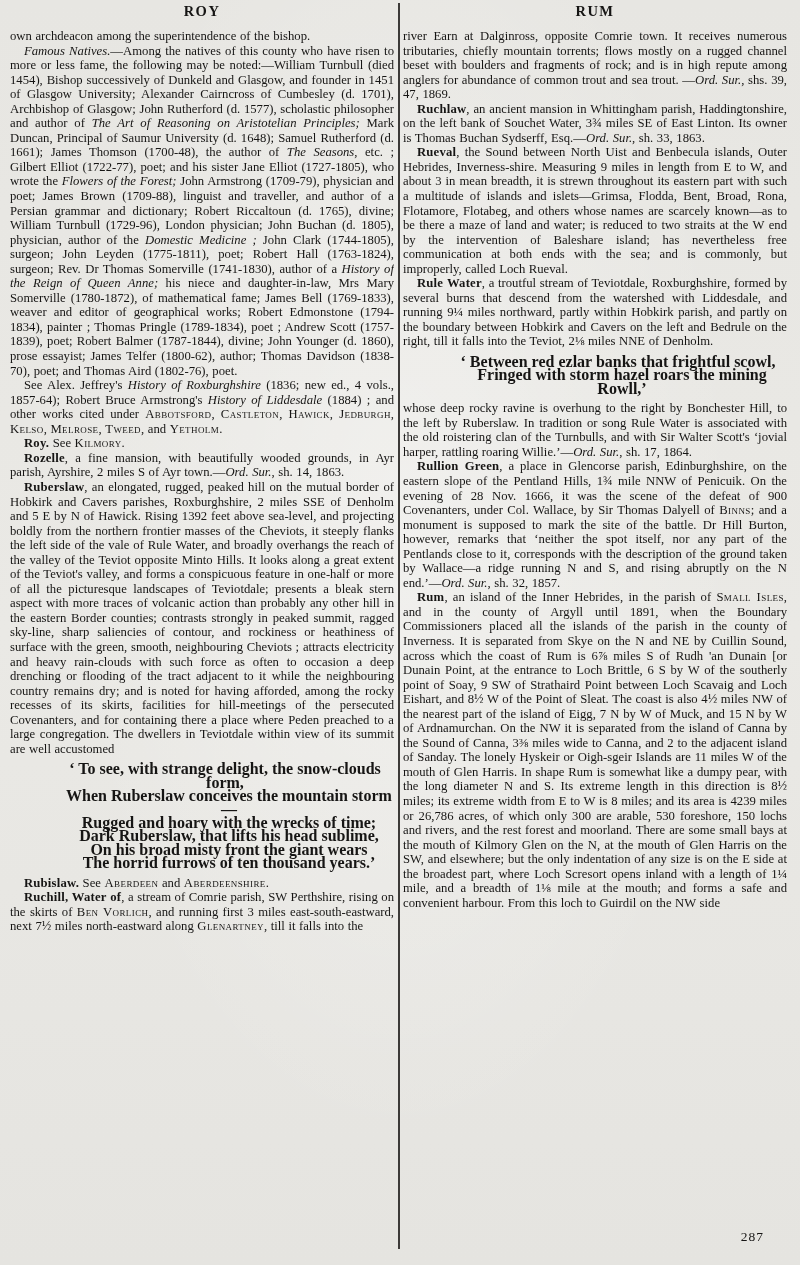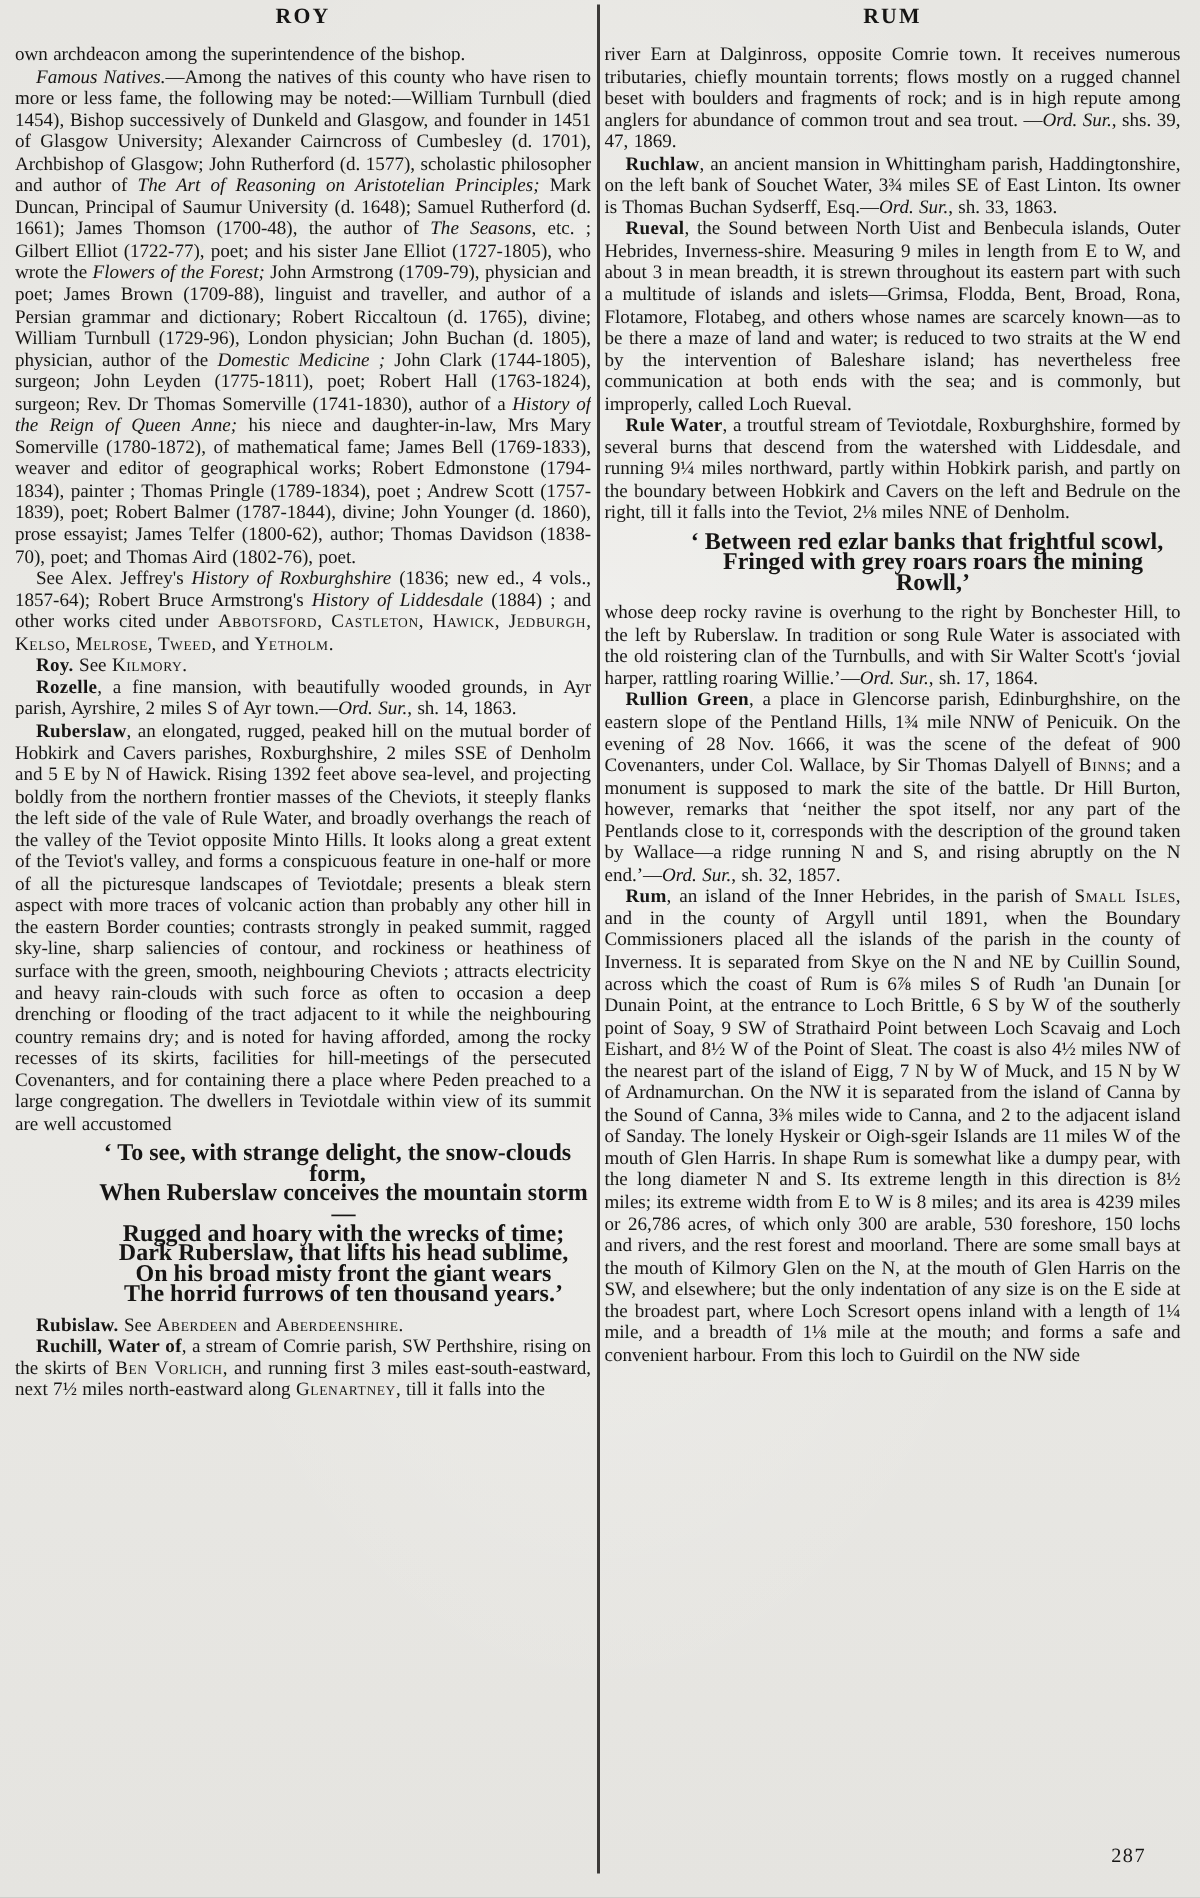--- a/index.html
+++ b/index.html
@@ -102,21 +102,21 @@
     <div class="divider"></div>
     <div class="col">
       <div class="running-head">RUM</div>
       <div id="col-right">
           <p class="para"><span class="r-p">river Earn at Dalginross, opposite Comrie town.  It receives numerous tributaries, chiefly mountain torrents; flows mostly on a rugged channel beset with boulders and fragments of rock; and is in high repute among anglers for abundance of common trout and sea trout. —</span><span class="r-i">Ord. Sur.</span><span class="r-p">, shs. 39, 47, 1869.</span></p>
           <p class="para indent"><span class="r-b">Ruchlaw</span><span class="r-p">, an ancient mansion in Whittingham parish, Haddingtonshire, on the left bank of Souchet Water, 3¾ miles SE of East Linton.  Its owner is Thomas Buchan Sydserff, Esq.—</span><span class="r-i">Ord. Sur.</span><span class="r-p">, sh. 33, 1863.</span></p>
           <p class="para indent"><span class="r-b">Rueval</span><span class="r-p">, the Sound between North Uist and Benbecula islands, Outer Hebrides, Inverness-shire.  Measuring 9 miles in length from E to W, and about 3 in mean breadth, it is strewn throughout its eastern part with such a multitude of islands and islets—Grimsa, Flodda, Bent, Broad, Rona, Flotamore, Flotabeg, and others whose names are scarcely known—as to be there a maze of land and water; is reduced to two straits at the W end by the intervention of Baleshare island; has nevertheless free communication at both ends with the sea; and is commonly, but improperly, called Loch Rueval.</span></p>
           <p class="para indent"><span class="r-b">Rule Water</span><span class="r-p">, a troutful stream of Teviotdale, Roxburghshire, formed by several burns that descend from the watershed with Liddesdale, and running 9¼ miles northward, partly within Hobkirk parish, and partly on the boundary between Hobkirk and Cavers on the left and Bedrule on the right, till it falls into the Teviot, 2⅛ miles NNE of Denholm.</span></p>
           <div class="poem">
             <div class="poem-line">‘ Between red ezlar banks that frightful scowl,</div>
-            <div class="poem-line">Fringed with grey roars roars the mining Rowll,’</div>
+            <div class="poem-line">Fringed with storm hazel roars the mining Rowll,’</div>
           </div>
           <p class="para"><span class="r-p">whose deep rocky ravine is overhung to the right by Bonchester Hill, to the left by Ruberslaw.  In tradition or song Rule Water is associated with the old roistering clan of the Turnbulls, and with Sir Walter Scott's ‘jovial harper, rattling roaring Willie.’—</span><span class="r-i">Ord. Sur.</span><span class="r-p">, sh. 17, 1864.</span></p>
           <p class="para indent"><span class="r-b">Rullion Green</span><span class="r-p">, a place in Glencorse parish, Edinburghshire, on the eastern slope of the Pentland Hills, 1¾ mile NNW of Penicuik.  On the evening of 28 Nov. 1666, it was the scene of the defeat of 900 Covenanters, under Col. Wallace, by Sir Thomas Dalyell of </span><span class="r-sc">Binns</span><span class="r-p">; and a monument is supposed to mark the site of the battle.  Dr Hill Burton, however, remarks that ‘neither the spot itself, nor any part of the Pentlands close to it, corresponds with the description of the ground taken by Wallace—a ridge running N and S, and rising abruptly on the N end.’—</span><span class="r-i">Ord. Sur.</span><span class="r-p">, sh. 32, 1857.</span></p>
           <p class="para indent"><span class="r-b">Rum</span><span class="r-p">, an island of the Inner Hebrides, in the parish of </span><span class="r-sc">Small Isles</span><span class="r-p">, and in the county of Argyll until 1891, when the Boundary Commissioners placed all the islands of the parish in the county of Inverness.  It is separated from Skye on the N and NE by Cuillin Sound, across which the coast of Rum is 6⅞ miles S of Rudh 'an Dunain [or Dunain Point, at the entrance to Loch Brittle, 6 S by W of the southerly point of Soay, 9 SW of Strathaird Point between Loch Scavaig and Loch Eishart, and 8½ W of the Point of Sleat.  The coast is also 4½ miles NW of the nearest part of the island of Eigg, 7 N by W of Muck, and 15 N by W of Ardnamurchan.  On the NW it is separated from the island of Canna by the Sound of Canna, 3⅜ miles wide to Canna, and 2 to the adjacent island of Sanday.  The lonely Hyskeir or Oigh-sgeir Islands are 11 miles W of the mouth of Glen Harris.  In shape Rum is somewhat like a dumpy pear, with the long diameter N and S.  Its extreme length in this direction is 8½ miles; its extreme width from E to W is 8 miles; and its area is 4239 miles or 26,786 acres, of which only 300 are arable, 530 foreshore, 150 lochs and rivers, and the rest forest and moorland.  There are some small bays at the mouth of Kilmory Glen on the N, at the mouth of Glen Harris on the SW, and elsewhere; but the only indentation of any size is on the E side at the broadest part, where Loch Scresort opens inland with a length of 1¼ mile, and a breadth of 1⅛ mile at the mouth; and forms a safe and convenient harbour.  From this loch to Guirdil on the NW side</span></p>
         </div>
     </div>
   </div>
   <div class="page-number">287</div>
 </div>
 

